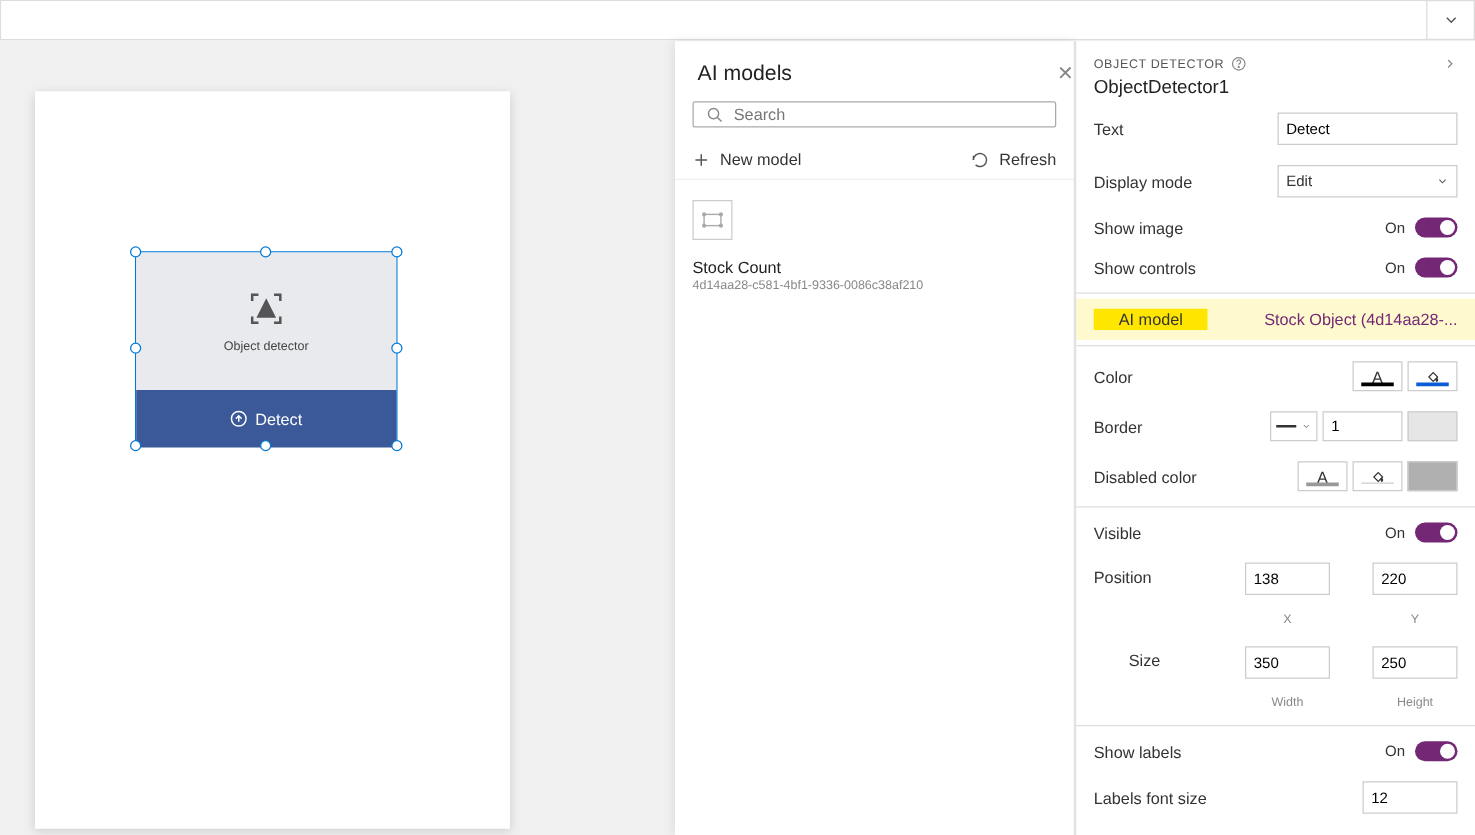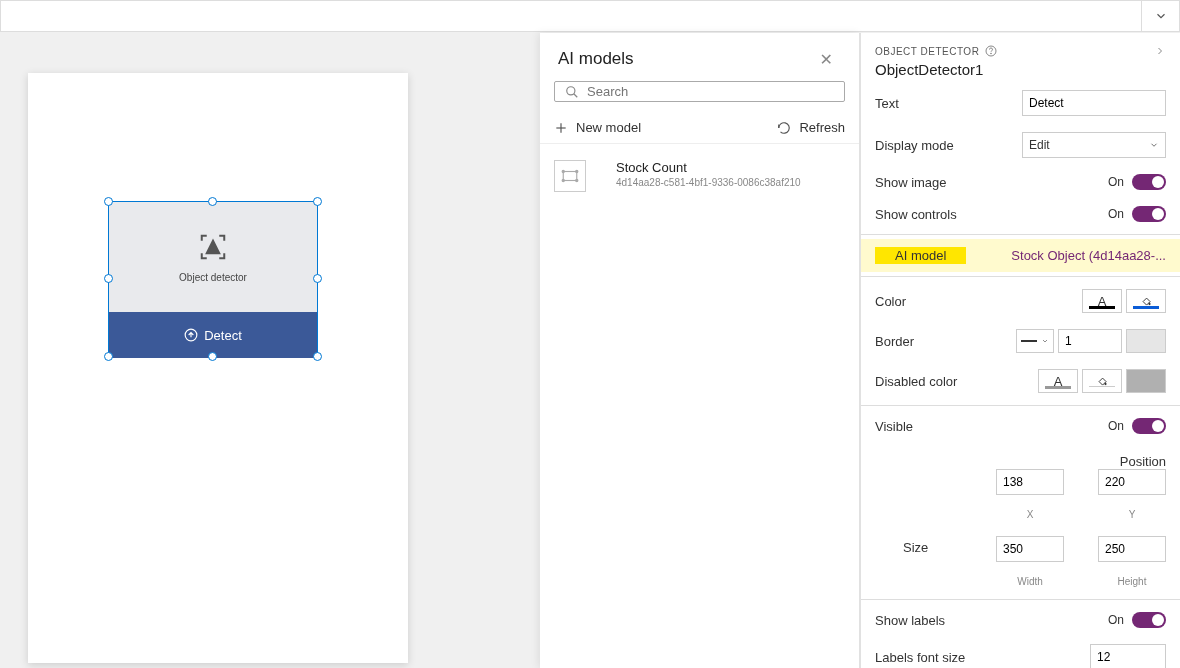--- a/index.html
+++ b/index.html
@@ -14,28 +14,28 @@
 .canvas-wrap { position: absolute; top: 33px; left: 0; width: 540px; bottom: 0; background: #f0f0f0; padding: 40px 0 0 28px; }
 .app-screen { width: 380px; height: 590px; background: #fff; box-shadow: 0 2px 8px rgba(0,0,0,0.15); position: relative; }
 .od-control { position: absolute; width: 210px; height: 156px; border: 1px solid #0078d4; }
 .od-top { height: 110px; background: #e9eaed; display: flex; flex-direction: column; align-items: center; justify-content: center; gap: 10px; }
 .od-label { font-size: 10px; color: #444; }
 .od-bottom { height: 46px; background: #3b5998; color: #fff; display: flex; align-items: center; justify-content: center; gap: 6px; font-size: 13px; }
 .sel-handle { position: absolute; width: 9px; height: 9px; background: #fff; border: 1px solid #0078d4; border-radius: 50%; }
 
 
 .models-panel { position: absolute; top: 33px; left: 540px; width: 320px; bottom: 0; background: #fff; border-right: 1px solid #e1e1e1; box-shadow: -2px 0 8px rgba(0,0,0,0.08); }
-.models-header { display: flex; align-items: center; justify-content: space-between; padding: 16px 26px 12px 18px; }
+.models-header { display: flex; align-items: center; justify-content: space-between; padding: 16px 0 12px 18px; }
 .models-title { font-size: 17px; font-weight: 400; color: #222; }
 .close-x { font-size: 16px; color: #888; cursor: pointer; font-weight: 300; }
 .search-box { margin: 0 14px 10px 14px; border: 1px solid #aaa; border-radius: 2px; height: 21px; display: flex; align-items: center; padding: 0 10px; gap: 8px; }
 .search-box input { border: none; outline: none; flex: 1; font-size: 13px; }
 .actions-row { display: flex; align-items: center; justify-content: space-between; padding: 8px 14px; border-bottom: 1px solid #eee; }
 .action-link { display: flex; align-items: center; gap: 8px; font-size: 13px; color: #333; cursor: pointer; }
-.model-item { display: flex; gap: 30px; padding: 16px 14px; cursor: pointer; }
+.model-item { display: flex; gap: 14px; padding: 16px 14px; cursor: pointer; flex-direction: column; }
 .model-thumb { width: 32px; height: 32px; border: 1px solid #ccc; display: flex; align-items: center; justify-content: center; color: #888; }
 .model-name { font-size: 13px; color: #222; }
 .model-id { font-size: 10px; color: #888; margin-top: 2px; }
 
 
 .props-panel { position: absolute; top: 33px; left: 860px; right: 0; bottom: 0; background: #fff; border-left: 1px solid #e1e1e1; overflow-y: auto; }
 .props-head { padding: 12px 14px 4px 14px; }
 .comp-type { font-size: 10px; letter-spacing: 0.5px; color: #555; text-transform: uppercase; display: flex; align-items: center; gap: 6px; }
 .comp-type .chev { margin-left: auto; color: #888; }
 .comp-name { font-size: 15px; color: #222; margin-top: 4px; }
@@ -252,21 +252,21 @@
   </div>
   <div class="prop-group-end"></div>
 
   <div class="prop-row">
     <span class="prop-label">Visible</span>
     <div class="toggle-wrap">
       <span style="font-size:12px;">On</span>
       <div class="toggle"></div>
     </div>
   </div>
-  <div class="prop-row" style="align-items:flex-end;flex-direction:column;">
+  <div class="prop-row" style="align-items:flex-start;">
     <span class="prop-label" style="padding-top:4px;">Position</span>
     <div class="pair">
       <div class="pair-col">
         <input class="small-input" value="138" style="">
         <span class="pair-sub">X</span>
       </div>
       <div class="pair-col">
         <input class="small-input" value="220" style="">
         <span class="pair-sub">Y</span>
       </div>

